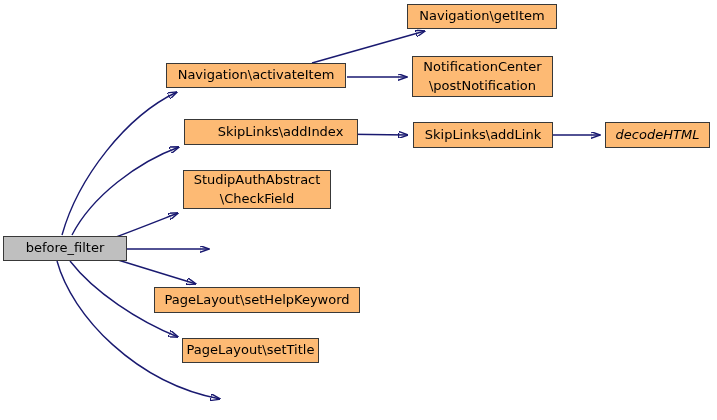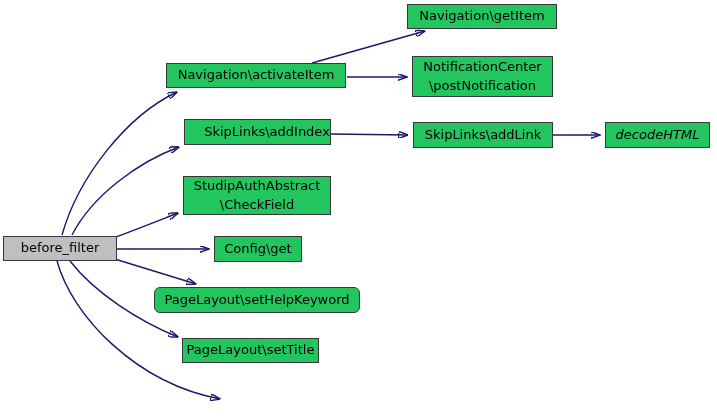--- a/index.html
+++ b/index.html
@@ -24,21 +24,21 @@
   }
   .edges path {
     fill: none;
     stroke: #191970;
     stroke-width: 1.4;
   }
   .node {
     position: absolute;
     box-sizing: border-box;
     border: 1px solid #383838;
-    background: #22c55e;
+    background: #fdba74;
     color: #000000;
     font-size: 13px;
     line-height: 1.4;
     display: flex;
     align-items: center;
     justify-content: center;
     text-align: center;
     white-space: pre-line;
     cursor: pointer;
   }
@@ -63,38 +63,37 @@
     <path d="M 105,249 L 209,249" marker-end="url(#arrow)"></path>
     <path d="M 105,256 L 196,284" marker-end="url(#arrow)"></path>
     <path d="M 70,261 C 94,292 138,321 178,337" marker-end="url(#arrow)"></path>
     <path d="M 57,261 C 72,316 136,383 220,399" marker-end="url(#arrow)"></path>
     <path d="M 312,63 L 425,31" marker-end="url(#arrow)"></path>
     <path d="M 347,77 L 407,77" marker-end="url(#arrow)"></path>
     <path d="M 331,134 L 408,135" marker-end="url(#arrow)"></path>
     <path d="M 553,135 L 600,135" marker-end="url(#arrow)"></path>
   </svg>
 
-  <div class="node main" style="left:3px; top:236px; width:114px; height:25px;">before_filter</div>
+  <div class="node main" style="left:3px; top:236px; width:124px; height:25px;">before_filter</div>
 
   <div class="node" style="left:166px; top:63px; width:180px; height:25px;">Navigation\activateItem</div>
 
   <div class="node" style="left:407px; top:4px; width:150px; height:25px;">Navigation\getItem</div>
 
   <div class="node" style="left:412px; top:56px; width:141px; height:41px;">NotificationCenter
 \postNotification</div>
 
-  <div class="node" style="left:184px; top:119px; width:147px; height:26px;padding-left:19px;">SkipLinks\addIndex</div>
+  <div class="node" style="left:184px; top:119px; width:174px; height:26px;padding-left:19px;">SkipLinks\addIndex</div>
 
   <div class="node" style="left:413px; top:122px; width:140px; height:26px;">SkipLinks\addLink</div>
 
   <div class="node" style="left:605px; top:122px; width:105px; height:26px;font-style:italic;">decodeHTML</div>
 
-  <div class="node" style="left:183px; top:170px; width:148px; height:39px;margin-top:6px;">StudipAuthAbstract
+  <div class="node" style="left:183px; top:170px; width:148px; height:39px;">StudipAuthAbstract
 \CheckField</div>
 
-  <div class="node" style="left:214px; top:236px; width:88px; height:26px;">Config\get</div>
 
-  <div class="node" style="left:154px; top:287px; width:206px; height:26px;border-radius:6px;">PageLayout\setHelpKeyword</div>
+  <div class="node" style="left:154px; top:287px; width:206px; height:26px;">PageLayout\setHelpKeyword</div>
 
   <div class="node" style="left:182px; top:338px; width:137px; height:25px;">PageLayout\setTitle</div>
 
 
 </div>
 
 </body></html>

